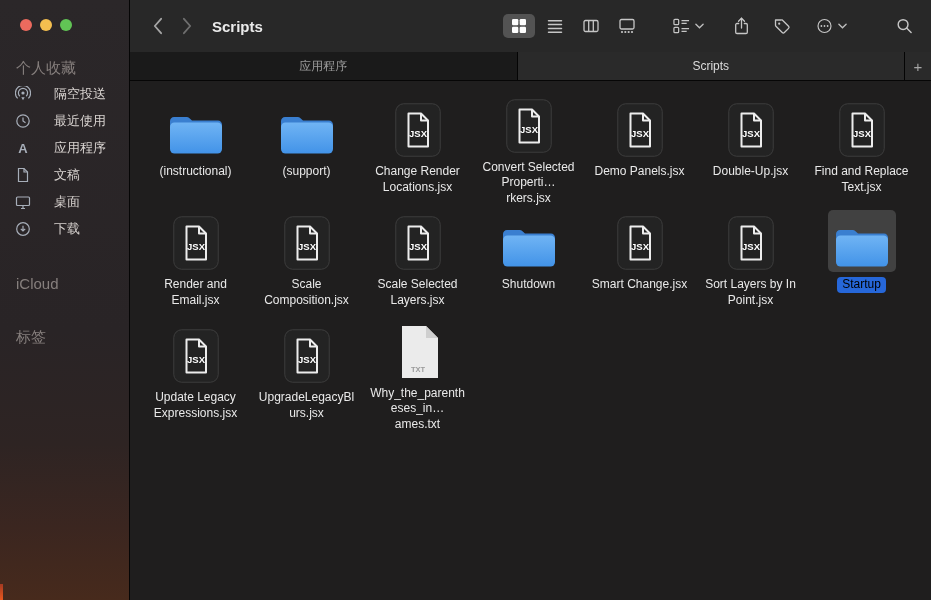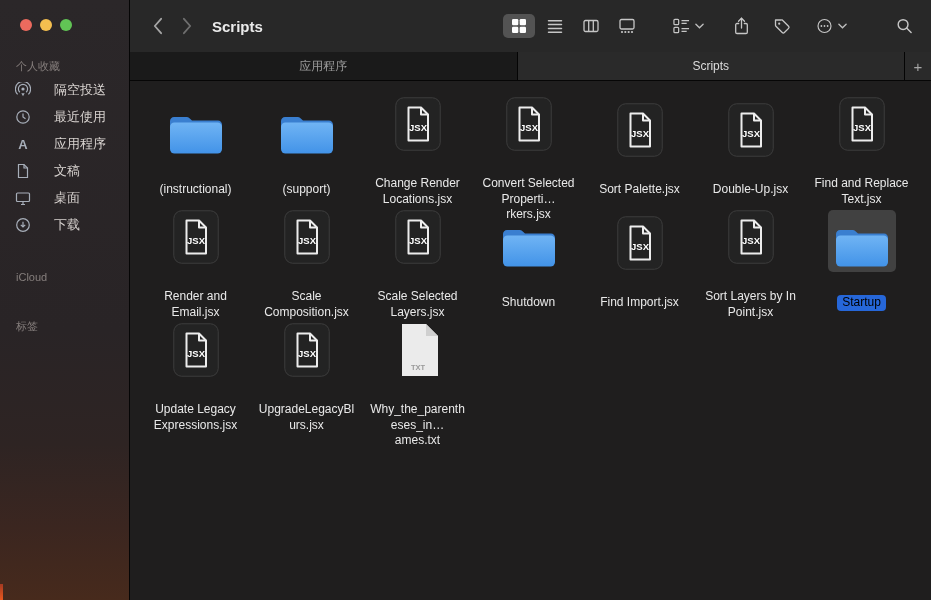--- a/index.html
+++ b/index.html
@@ -9,21 +9,21 @@
   .window { display:flex; width:931px; height:600px; user-select:none; }
 
   
   .sidebar { position:relative; flex:0 0 130px; width:130px;
     background:linear-gradient(180deg,#2b2729 0%,#292426 55%,#2e2423 74%,#3b2620 88%,#472a1c 100%);
     border-right:1px solid #050505; }
   .traffic-lights { display:flex; gap:8px; padding:19px 0 0 20px; height:52px; }
   .tl { width:12px; height:12px; border-radius:50%; cursor:pointer; }
   .tl.red { background:#ec6a5e; } .tl.yellow { background:#f4bf4f; } .tl.green { background:#61c455; }
   .sidebar-list { padding:2px 6px 0 6px; }
-  .side-header { font-size:11px; color:#867f7d; padding:5px 10px 3px; }
+  .side-header { font-size:15px; color:#867f7d; padding:5px 10px 3px; }
   .side-header.section-gap { margin-top:28px; }
   .side-item { display:flex; align-items:center; gap:23px; height:26px; padding:0 9px;
     border-radius:5px; color:#d8d3d0; font-size:13px; margin-bottom:1px; cursor:pointer; }
   .side-icon { width:16px; height:16px; color:#a7aeb9; display:flex; align-items:center; justify-content:center; flex:none; }
   .side-icon svg { width:16px; height:16px; display:block; }
   .side-label { white-space:nowrap; overflow:hidden; }
   .sidebar-glow { position:absolute; left:0; bottom:0; width:3px; height:16px;
     background:linear-gradient(180deg,#a33a22,#e8581e); }
 
   
@@ -64,21 +64,21 @@
     display:flex; align-items:center; justify-content:center; cursor:pointer; }
 
   
   .content { flex:1; background:#1f1e1e; padding:12px 0 0 10px; overflow:hidden; }
   .grid { display:grid; grid-template-columns:repeat(7,111px); grid-auto-rows:113px; }
   .file-item { display:flex; flex-direction:column; align-items:center; padding-top:4px; cursor:pointer; }
   .icon-box { width:68px; height:62px; display:flex; align-items:flex-end; justify-content:center;
     padding-bottom:2px; border-radius:5px; }
   .icon-box svg { display:block; }
   .file-item.selected .icon-box { background:#414141; }
-  .file-label { margin-top:23px; max-width:107px; text-align:center; font-size:12px; line-height:15.5px;
+  .file-label { margin-top:5px; max-width:107px; text-align:center; font-size:12px; line-height:15.5px;
     color:#e9e9e9; padding:0 5px; border-radius:4px; overflow-wrap:anywhere; }
   .file-item.selected .file-label { background:#2667d9; color:#000000; }
 </style>
 </head>
 <body>
 
 <div class="window">
 
   <aside class="sidebar">
     <div class="traffic-lights">
@@ -322,21 +322,21 @@
           </div>
           <div class="file-item">
             <div class="icon-box">
               <svg width="46" height="54" viewBox="0 0 46 54">
                 <rect x="0.75" y="0.75" width="44.5" height="52.5" rx="8" fill="#232323" stroke="#3d3d3d"></rect>
                 <path d="M13.5 10.5h12.5l7 7v26h-19.5z" fill="none" stroke="#ededed" stroke-width="2" stroke-linejoin="round"></path>
                 <path d="M26 10.5v7h7" fill="none" stroke="#ededed" stroke-width="2" stroke-linejoin="round"></path>
                 <text x="23" y="33.5" text-anchor="middle" font-size="9.5" font-weight="bold" fill="#ffffff" font-family="Liberation Sans,sans-serif">JSX</text>
               </svg>
             </div>
-            <div class="file-label">Sort Palette.jsx</div>
+            <div class="file-label">Demo Panels.jsx</div>
           </div>
           <div class="file-item">
             <div class="icon-box">
               <svg width="46" height="54" viewBox="0 0 46 54">
                 <rect x="0.75" y="0.75" width="44.5" height="52.5" rx="8" fill="#232323" stroke="#3d3d3d"></rect>
                 <path d="M13.5 10.5h12.5l7 7v26h-19.5z" fill="none" stroke="#ededed" stroke-width="2" stroke-linejoin="round"></path>
                 <path d="M26 10.5v7h7" fill="none" stroke="#ededed" stroke-width="2" stroke-linejoin="round"></path>
                 <text x="23" y="33.5" text-anchor="middle" font-size="9.5" font-weight="bold" fill="#ffffff" font-family="Liberation Sans,sans-serif">JSX</text>
               </svg>
             </div>
@@ -403,21 +403,21 @@
           </div>
           <div class="file-item">
             <div class="icon-box">
               <svg width="46" height="54" viewBox="0 0 46 54">
                 <rect x="0.75" y="0.75" width="44.5" height="52.5" rx="8" fill="#232323" stroke="#3d3d3d"></rect>
                 <path d="M13.5 10.5h12.5l7 7v26h-19.5z" fill="none" stroke="#ededed" stroke-width="2" stroke-linejoin="round"></path>
                 <path d="M26 10.5v7h7" fill="none" stroke="#ededed" stroke-width="2" stroke-linejoin="round"></path>
                 <text x="23" y="33.5" text-anchor="middle" font-size="9.5" font-weight="bold" fill="#ffffff" font-family="Liberation Sans,sans-serif">JSX</text>
               </svg>
             </div>
-            <div class="file-label">Find Import.jsx</div>
+            <div class="file-label">Smart Change.jsx</div>
           </div>
           <div class="file-item">
             <div class="icon-box">
               <svg width="46" height="54" viewBox="0 0 46 54">
                 <rect x="0.75" y="0.75" width="44.5" height="52.5" rx="8" fill="#232323" stroke="#3d3d3d"></rect>
                 <path d="M13.5 10.5h12.5l7 7v26h-19.5z" fill="none" stroke="#ededed" stroke-width="2" stroke-linejoin="round"></path>
                 <path d="M26 10.5v7h7" fill="none" stroke="#ededed" stroke-width="2" stroke-linejoin="round"></path>
                 <text x="23" y="33.5" text-anchor="middle" font-size="9.5" font-weight="bold" fill="#ffffff" font-family="Liberation Sans,sans-serif">JSX</text>
               </svg>
             </div>

